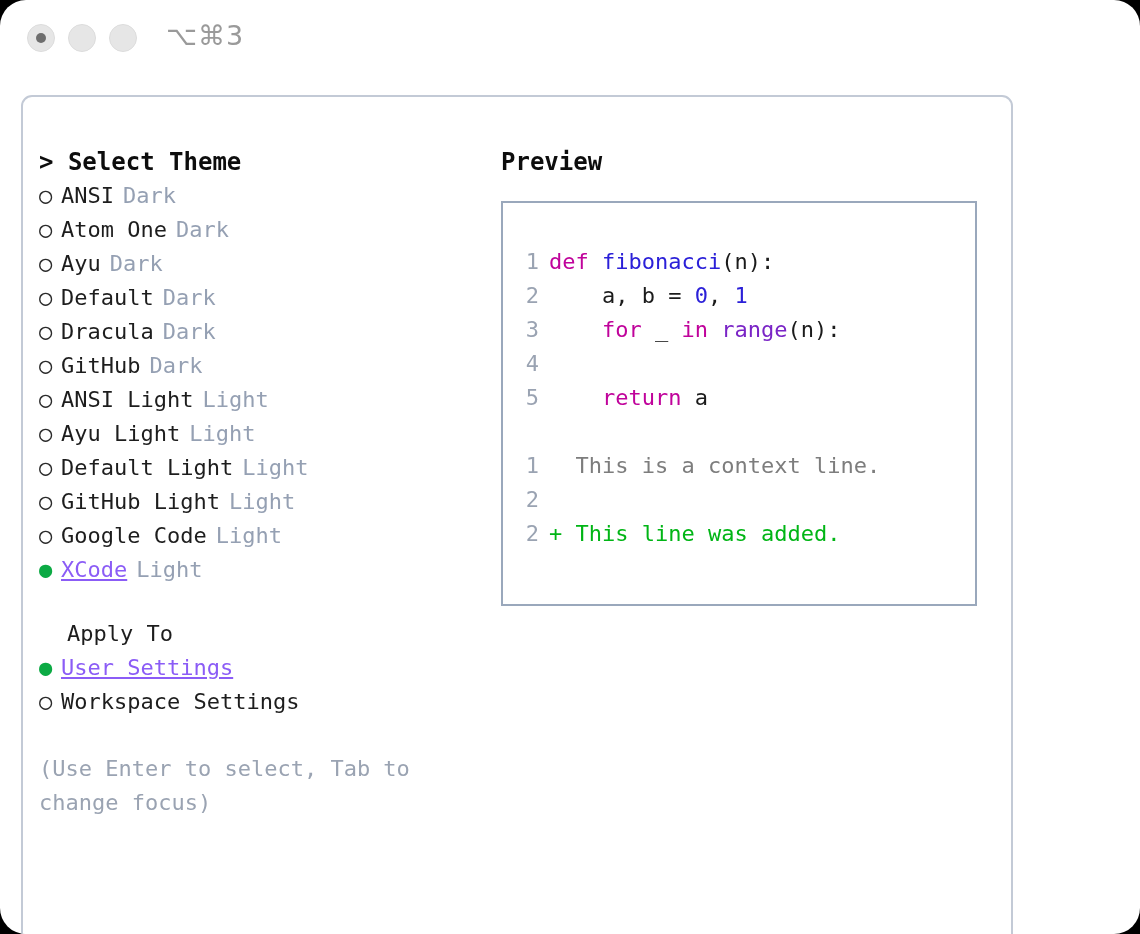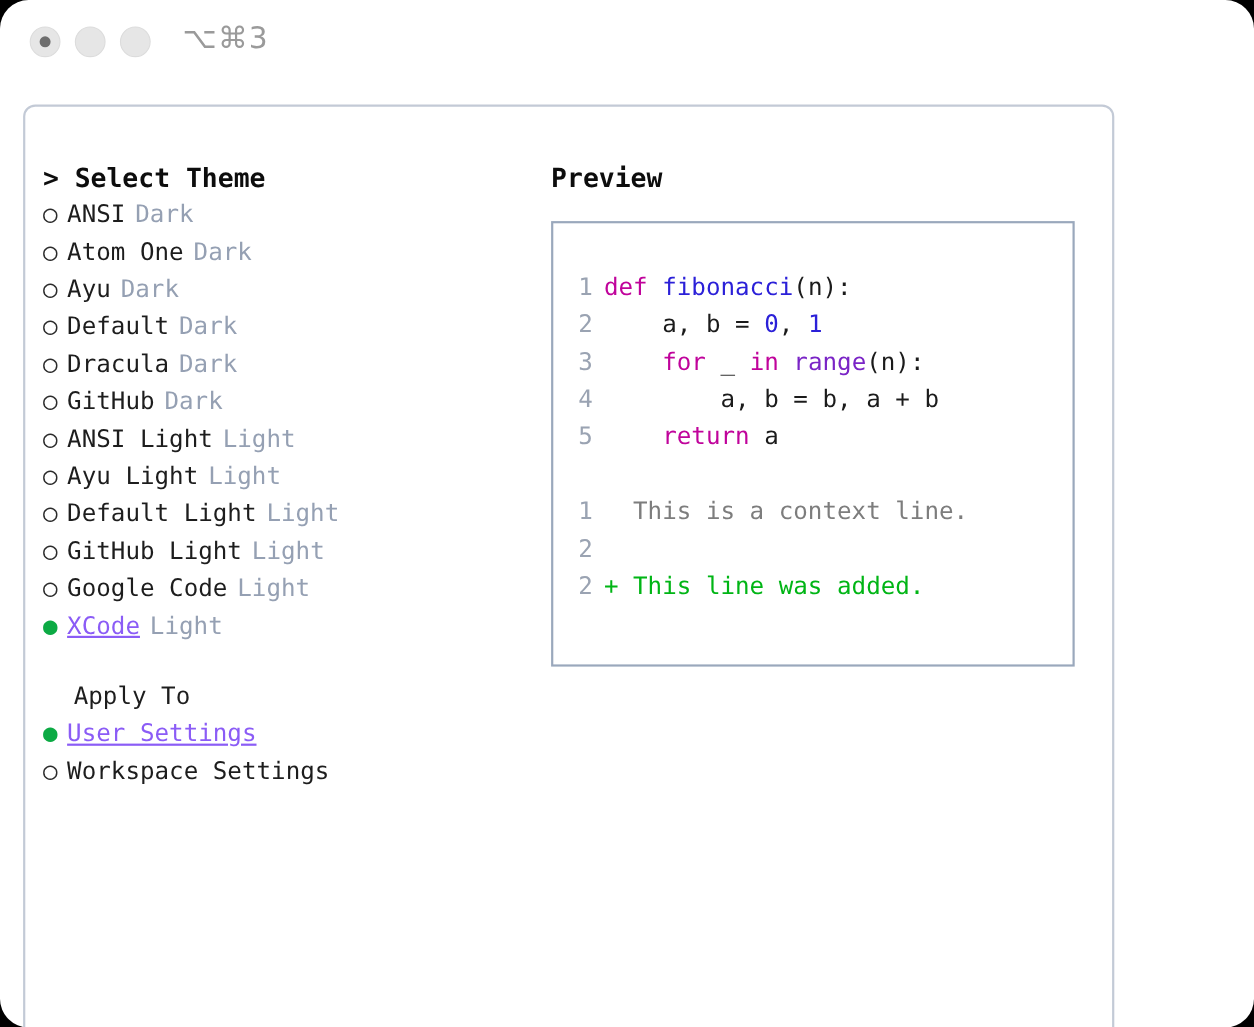--- a/index.html
+++ b/index.html
@@ -221,31 +221,32 @@
         </div>
 
       <div class="apply-block">
         <div class="apply-title">Apply To</div>
         <div id="apply-list">
             <div class="theme-row selected"><span class="marker sel">●</span><span class="theme-name">User Settings</span></div>
             <div class="theme-row"><span class="marker">○</span><span class="theme-name">Workspace Settings</span></div>
           </div>
       </div>
 
+      <div class="hint">(Use Enter to select, Tab to change focus)</div>
     </div>
 
     <div class="right-col">
       <div class="preview-title">Preview</div>
 
       <div class="preview-panel">
         <div id="code-block">
             <div class="code-line"><span class="lineno">1</span><span class="code-text"><span class="kw">def</span><span class="plain"> </span><span class="fn">fibonacci</span><span class="plain">(n):</span></span></div>
             <div class="code-line"><span class="lineno">2</span><span class="code-text"><span class="plain">    a, b = </span><span class="num">0</span><span class="plain">, </span><span class="num">1</span></span></div>
             <div class="code-line"><span class="lineno">3</span><span class="code-text"><span class="plain">    </span><span class="kw">for</span><span class="plain"> _ </span><span class="kw">in</span><span class="plain"> </span><span class="bi">range</span><span class="plain">(n):</span></span></div>
-            <div class="code-line"><span class="lineno">4</span><span class="code-text"><span class="plain">        a, b = b, a + b</span></span></div>
+            <div class="code-line"><span class="lineno">4</span></div>
             <div class="code-line"><span class="lineno">5</span><span class="code-text"><span class="plain">    </span><span class="kw">return</span><span class="plain"> a</span></span></div>
           </div>
         <div class="gap"></div>
         <div id="diff-block">
             <div class="code-line"><span class="lineno">1</span><span class="diff-ctx">  This is a context line.</span></div>
             <div class="code-line"><span class="lineno">2</span></div>
             <div class="code-line"><span class="lineno">2</span><span class="diff-add">+ This line was added.</span></div>
           </div>
       </div>
     </div>

